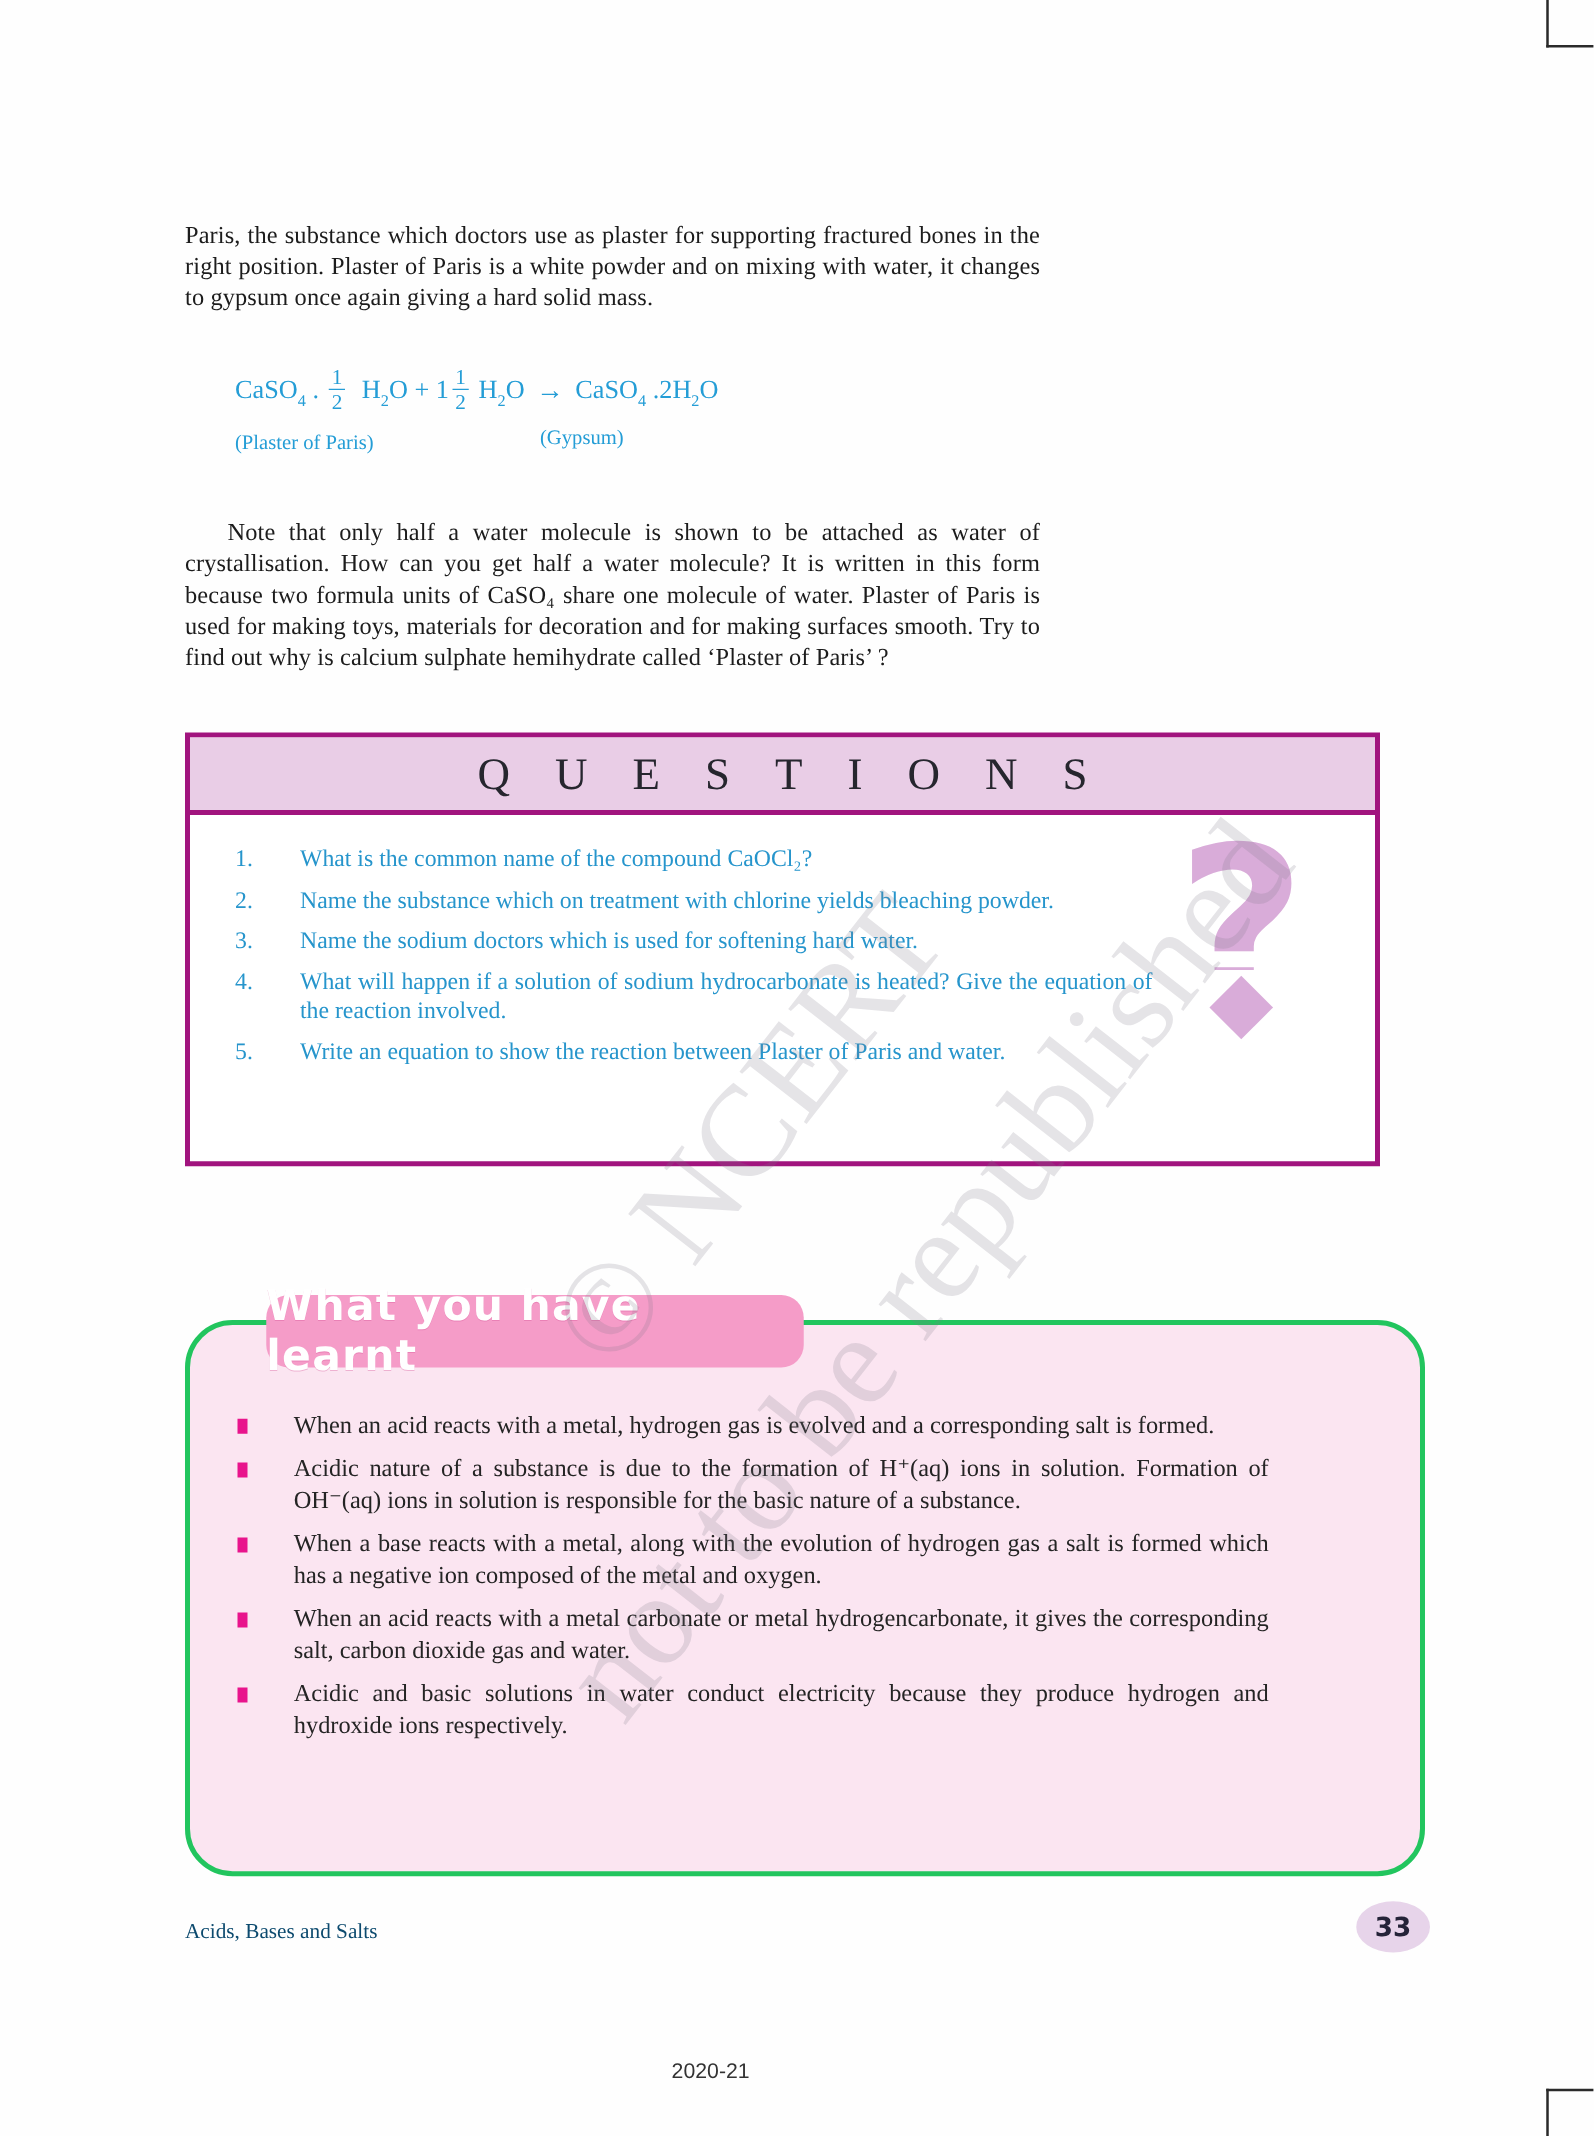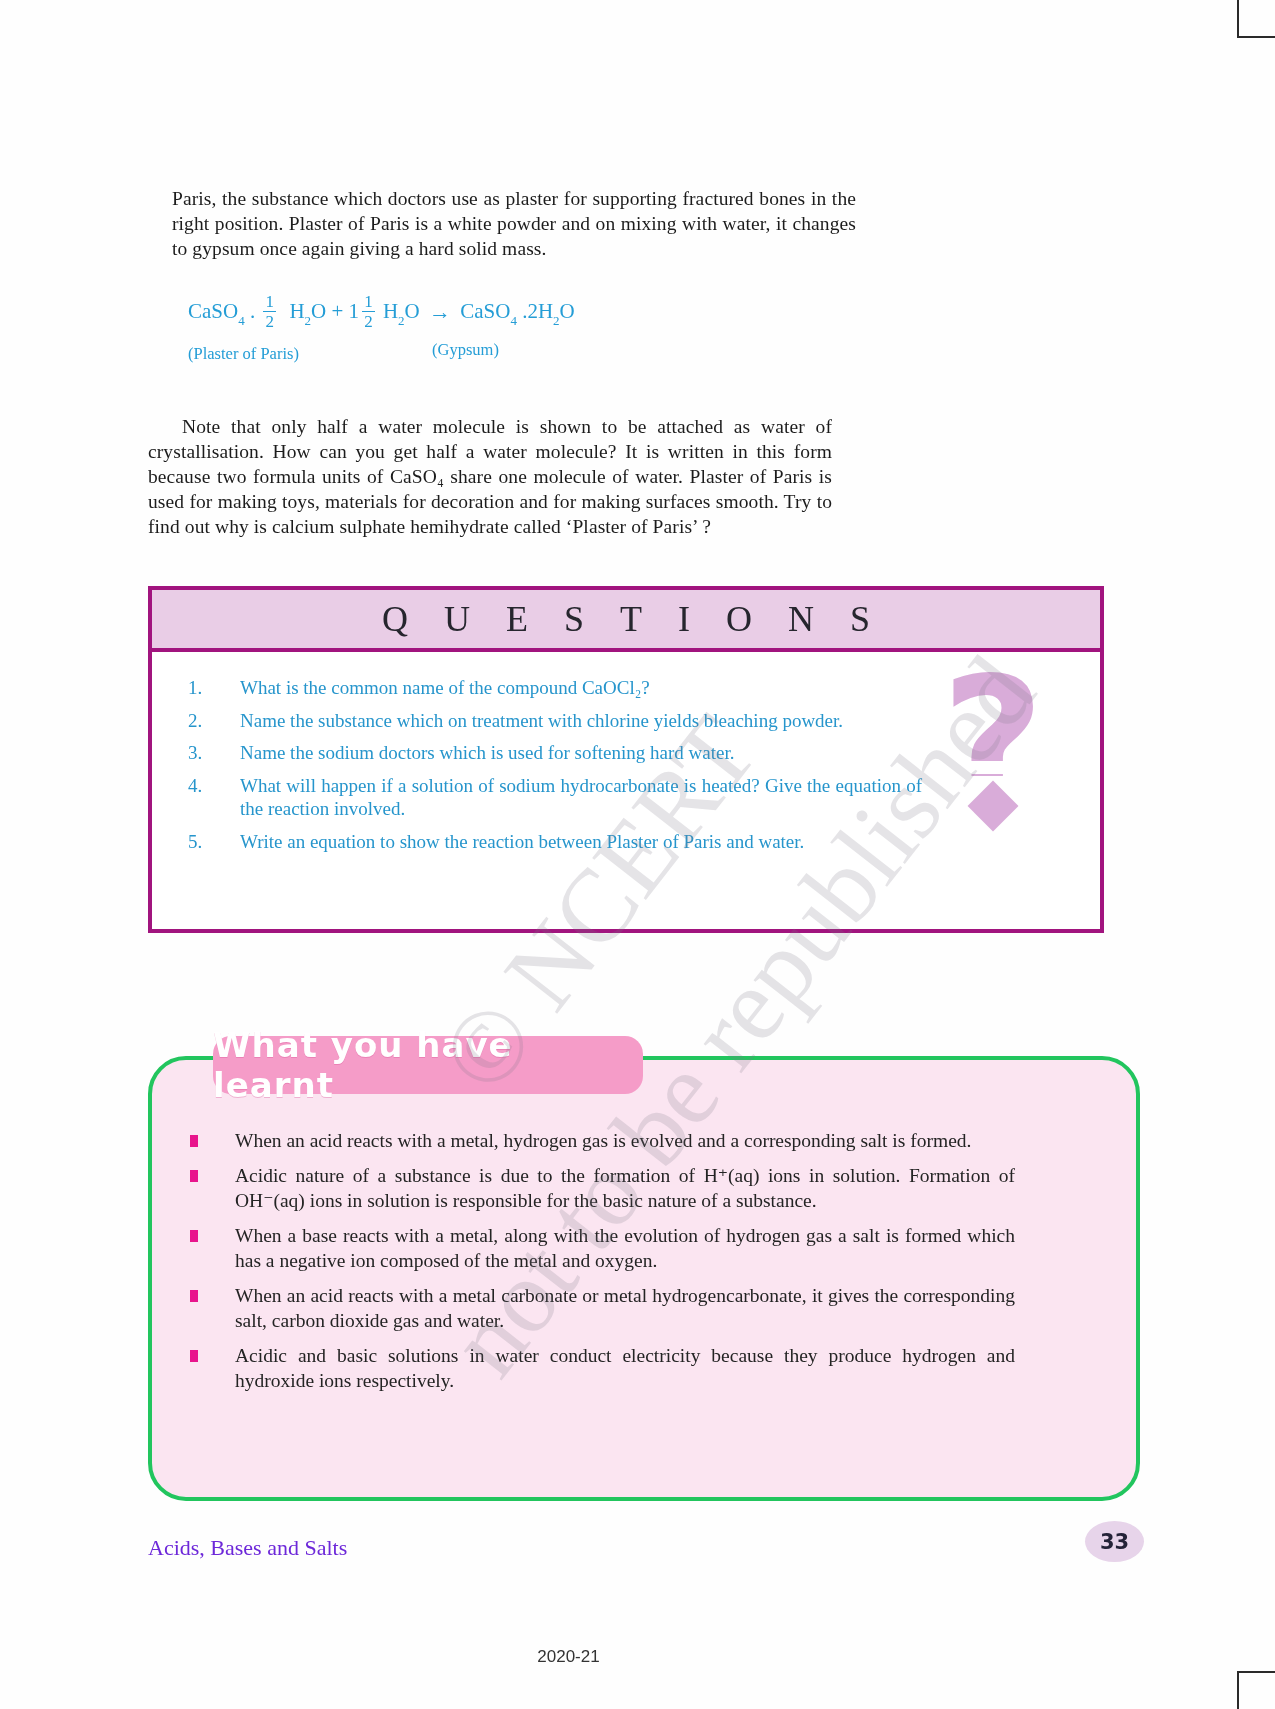--- a/index.html
+++ b/index.html
@@ -12,21 +12,21 @@
     overflow:hidden;
   }
   
   .para{
     position:absolute;left:148px;width:684px;
     font-size:19.5px;line-height:25.2px;
     text-align:justify;color:#1c1c1c;
     letter-spacing:0.1px;
   }
   .para.indent{ text-indent:34px; }
-  #para1{ top:166px;margin-left:24px; }
+  #para1{ top:156px; }
   #para2{ top:394px; }
 
   
   .equation{
     position:absolute;left:188px;top:292px;width:560px;
     color:#249dd6;
   }
   .eq-line{
     font-size:21px;display:flex;align-items:center;white-space:pre;
   }
@@ -88,21 +88,21 @@
     font-weight:bold;font-size:34px;color:#ffffff;letter-spacing:1px;
     text-shadow:0 1px 0 rgba(214,80,148,.35);
   }
   .wlist{ padding:68px 121px 0 38px; }
   .w-item{ display:flex; margin-bottom:9px; font-size:19.5px; line-height:25.5px; color:#242424;}
   .w-item .bullet{ width:8px;height:12px;background:#e8148c;flex:none;margin:7px 0 0 0;}
   .w-item .wtext{ flex:1; margin-left:37px; text-align:justify;}
 
   
   .footer-chapter{
-    position:absolute;left:148px;top:1535px;font-size:22px;color:#6d28d9;
+    position:absolute;left:148px;top:1535px;font-size:17px;color:#0c4a6e;
   }
   .page-badge{
     position:absolute;left:1085px;top:1521px;width:59px;height:41px;
     background:#e7d4ea;border-radius:50%;
     display:flex;align-items:center;justify-content:center;
   }
   .page-badge span{
     font-family:"DejaVu Sans","Liberation Sans",sans-serif;
     font-weight:bold;font-size:21px;color:#242338;
   }

